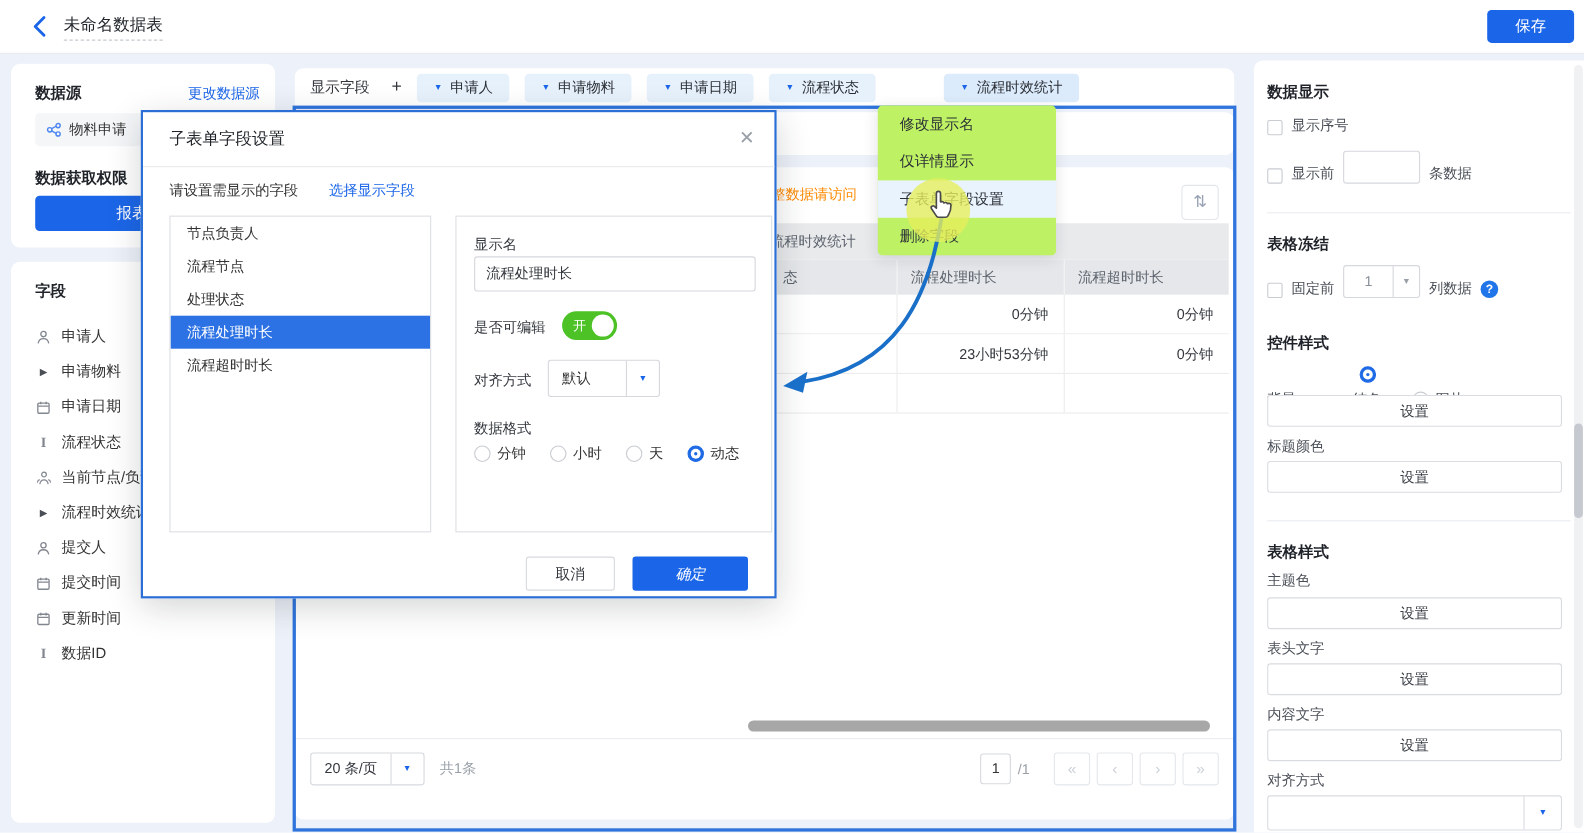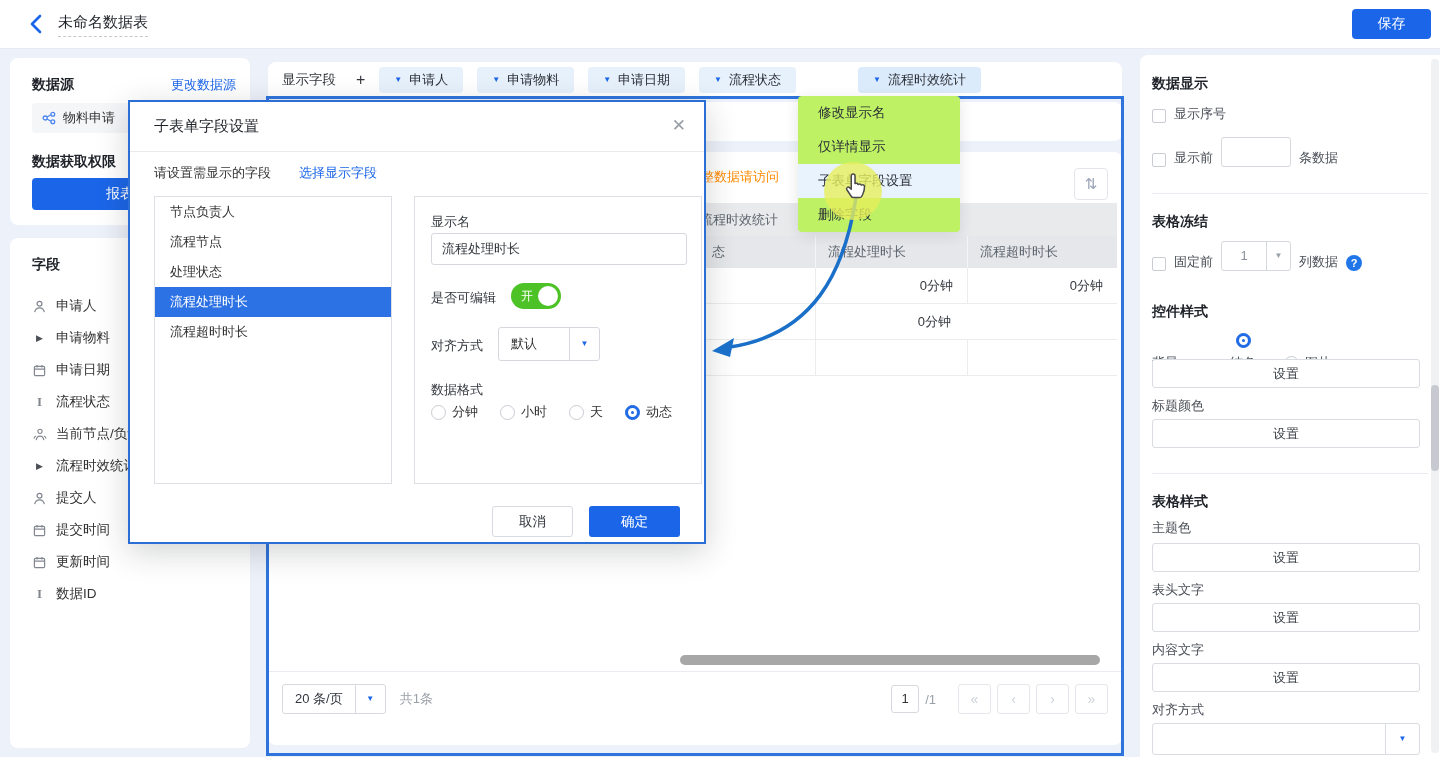--- a/index.html
+++ b/index.html
@@ -100,21 +100,21 @@
   .al-sel .car { width:30px; border-left:1px solid #d5d8dd; text-align:center; line-height:32px; }
   .fmt-lbl { position:absolute; left:16px; top:184px; }
   .radios { position:absolute; left:16px; top:206px; display:flex; gap:22px; align-items:center; }
   .ropt { display:flex; align-items:center; gap:6px; cursor:pointer; }
   .radio { width:15px; height:15px; border:1px solid #c9ccd2; border-radius:50%; background:#fff; position:relative; flex:none; }
   .radio.on { border-color:#1f6ae5; background:#1f6ae5; }
   .radio.on::after { content:""; position:absolute; inset:2px; background:#fff; border-radius:50%; }
   .radio.on::before { content:""; position:absolute; inset:5px; background:#1f6ae5; border-radius:50%; z-index:1; }
   .m-foot { position:absolute; left:0; right:24px; top:404px; display:flex; justify-content:flex-end; gap:16px; }
   .btn-cancel { width:81px; height:31px; background:#fff; border:1px solid #d7dadf; border-radius:3px; font-size:13.5px; color:#33373d; cursor:pointer; }
-  .btn-ok { width:91px; height:31px; background:#1b66e8; border:none; border-radius:3px; font-size:13.5px; color:#fff; cursor:pointer; }
+  .btn-ok { width:105px; height:31px; background:#1b66e8; border:none; border-radius:3px; font-size:13.5px; color:#fff; cursor:pointer;font-style:italic; }
 
   
   .rp { left:1140px; top:55px; width:300px; height:702px; border-radius:8px 0 0 0; z-index:3; padding:0; }
   .rp-h { position:absolute; left:12px; font-size:14px; font-weight:bold; color:#1f2329; }
   .rp-row { position:absolute; left:12px; display:flex; align-items:flex-end; gap:8px; color:#4a4f57; }
   .cb { width:14px; height:14px; border:1px solid #c9ccd2; border-radius:2px; background:#fff; flex:none; cursor:pointer; }
   .num-input { width:70px; height:30px; border:1px solid #d5d8dd; border-radius:3px; }
   .mini-sel { width:70px; height:30px; border:1px solid #d5d8dd; border-radius:3px; display:flex; cursor:pointer; }
   .mini-sel .txt { flex:1; text-align:center; line-height:28px; color:#8a9099; }
   .mini-sel .car { width:24px; border-left:1px solid #d5d8dd; text-align:center; line-height:28px; color:#9aa0a8; font-size:8px; }
@@ -290,20 +290,21 @@
             <span>流程超时时长</span>
           </div>
       </div>
       <div class="t-row">
         <div class="c c1"></div>
         <div class="c c2">0分钟</div>
         <div class="c c3">0分钟</div>
       </div>
       <div class="t-row">
         <div class="c c1"></div>
+        <div class="c c2">23小时53分钟</div>
         <div class="c c3">0分钟</div>
       </div>
       <div class="t-row">
         <div class="c c1"></div>
         <div class="c c2"></div>
         <div class="c c3"></div>
       </div>
     </div>
     <div class="hscroll"></div>
     <div class="pg-div"></div>

